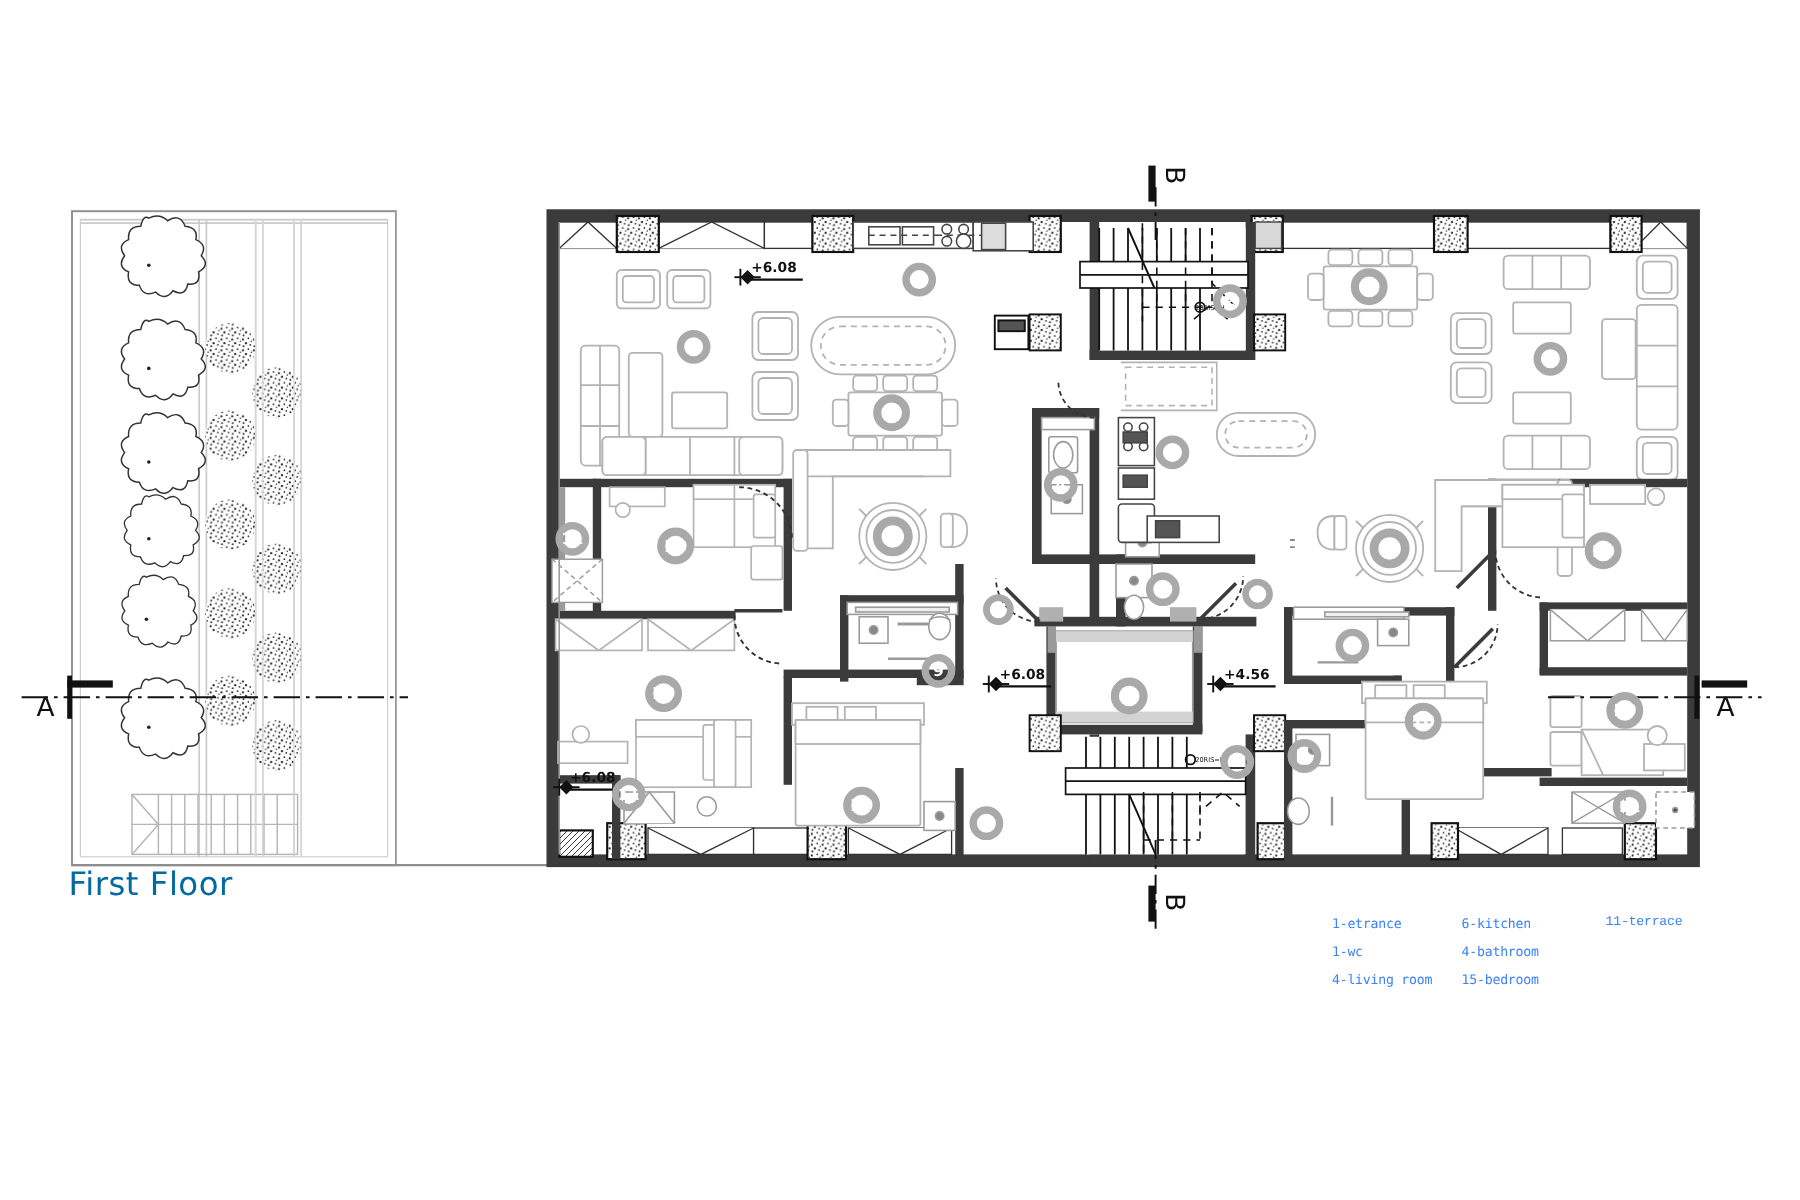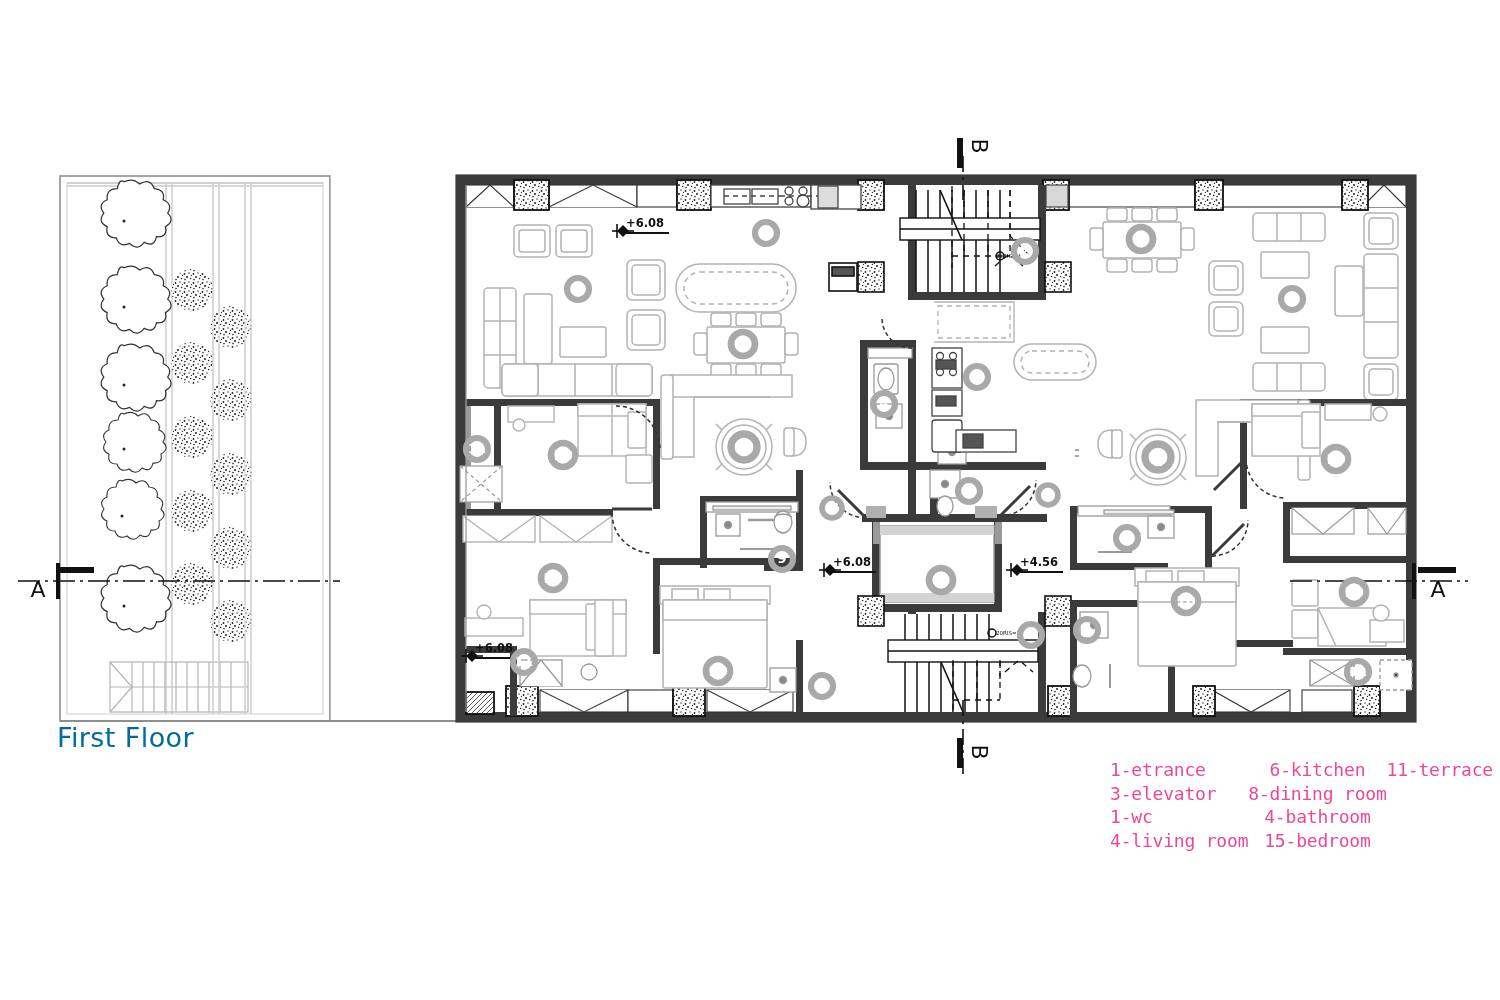--- a/index.html
+++ b/index.html
@@ -3,26 +3,26 @@
 <meta charset="utf-8">
 <style>
   html,body{margin:0;padding:0;background:#ffffff;}
   body{width:1500px;height:1000px;overflow:hidden;
        font-family:"DejaVu Sans",sans-serif;}
   #sheet{position:relative;width:1500px;height:1000px;background:#fff;}
   #plan{position:absolute;left:0;top:0;}
   .ttl{position:absolute;font-family:"DejaVu Sans",sans-serif;}
   #floor-title{left:57px;top:722px;font-size:27px;color:#0369a1;letter-spacing:.4px;}
   #legend{position:absolute;left:1110px;top:758px;font-family:"DejaVu Sans Mono",monospace;
-          font-size:18px;color:#ec4899;line-height:23.5px;letter-spacing:-0.2px;}
+          font-size:11px;color:#3b82f6;line-height:23.5px;letter-spacing:-0.2px;}
   #legend table{border-collapse:collapse;}
   #legend td{padding:0;white-space:pre;vertical-align:top;}
   #legend td.c1{width:108px;}
-  #legend td.c2{width:120px;text-align:center;}
-  #legend td.c3{width:100px;}
+  #legend td.c2{width:120px;}
+  #legend td.c3{width:100px;font-family:Liberation Mono, monospace;}
 </style>
 </head>
 <body>
 
 <div id="sheet">
 
   <svg id="plan" width="1500" height="1000" viewBox="0 0 1500 1000">
     <defs>
       <pattern id="stipple" width="9" height="9" patternUnits="userSpaceOnUse">
         <rect width="9" height="9" fill="#fff"></rect>
@@ -833,25 +833,20 @@
 
   <div id="legend">
     <table>
       <tbody>
           <tr>
         <td class="c1">1-etrance</td>
         <td class="c2">6-kitchen</td>
         <td class="c3">11-terrace</td>
       </tr>
       <tr>
-        <td class="c1">3-elevator</td>
-        <td class="c2">8-dining room</td>
-        <td class="c3"></td>
-      </tr>
-      <tr>
         <td class="c1">1-wc</td>
         <td class="c2">4-bathroom</td>
         <td class="c3"></td>
       </tr>
       <tr>
         <td class="c1">4-living room</td>
         <td class="c2">15-bedroom</td>
         <td class="c3"></td>
       </tr>
     </tbody>

